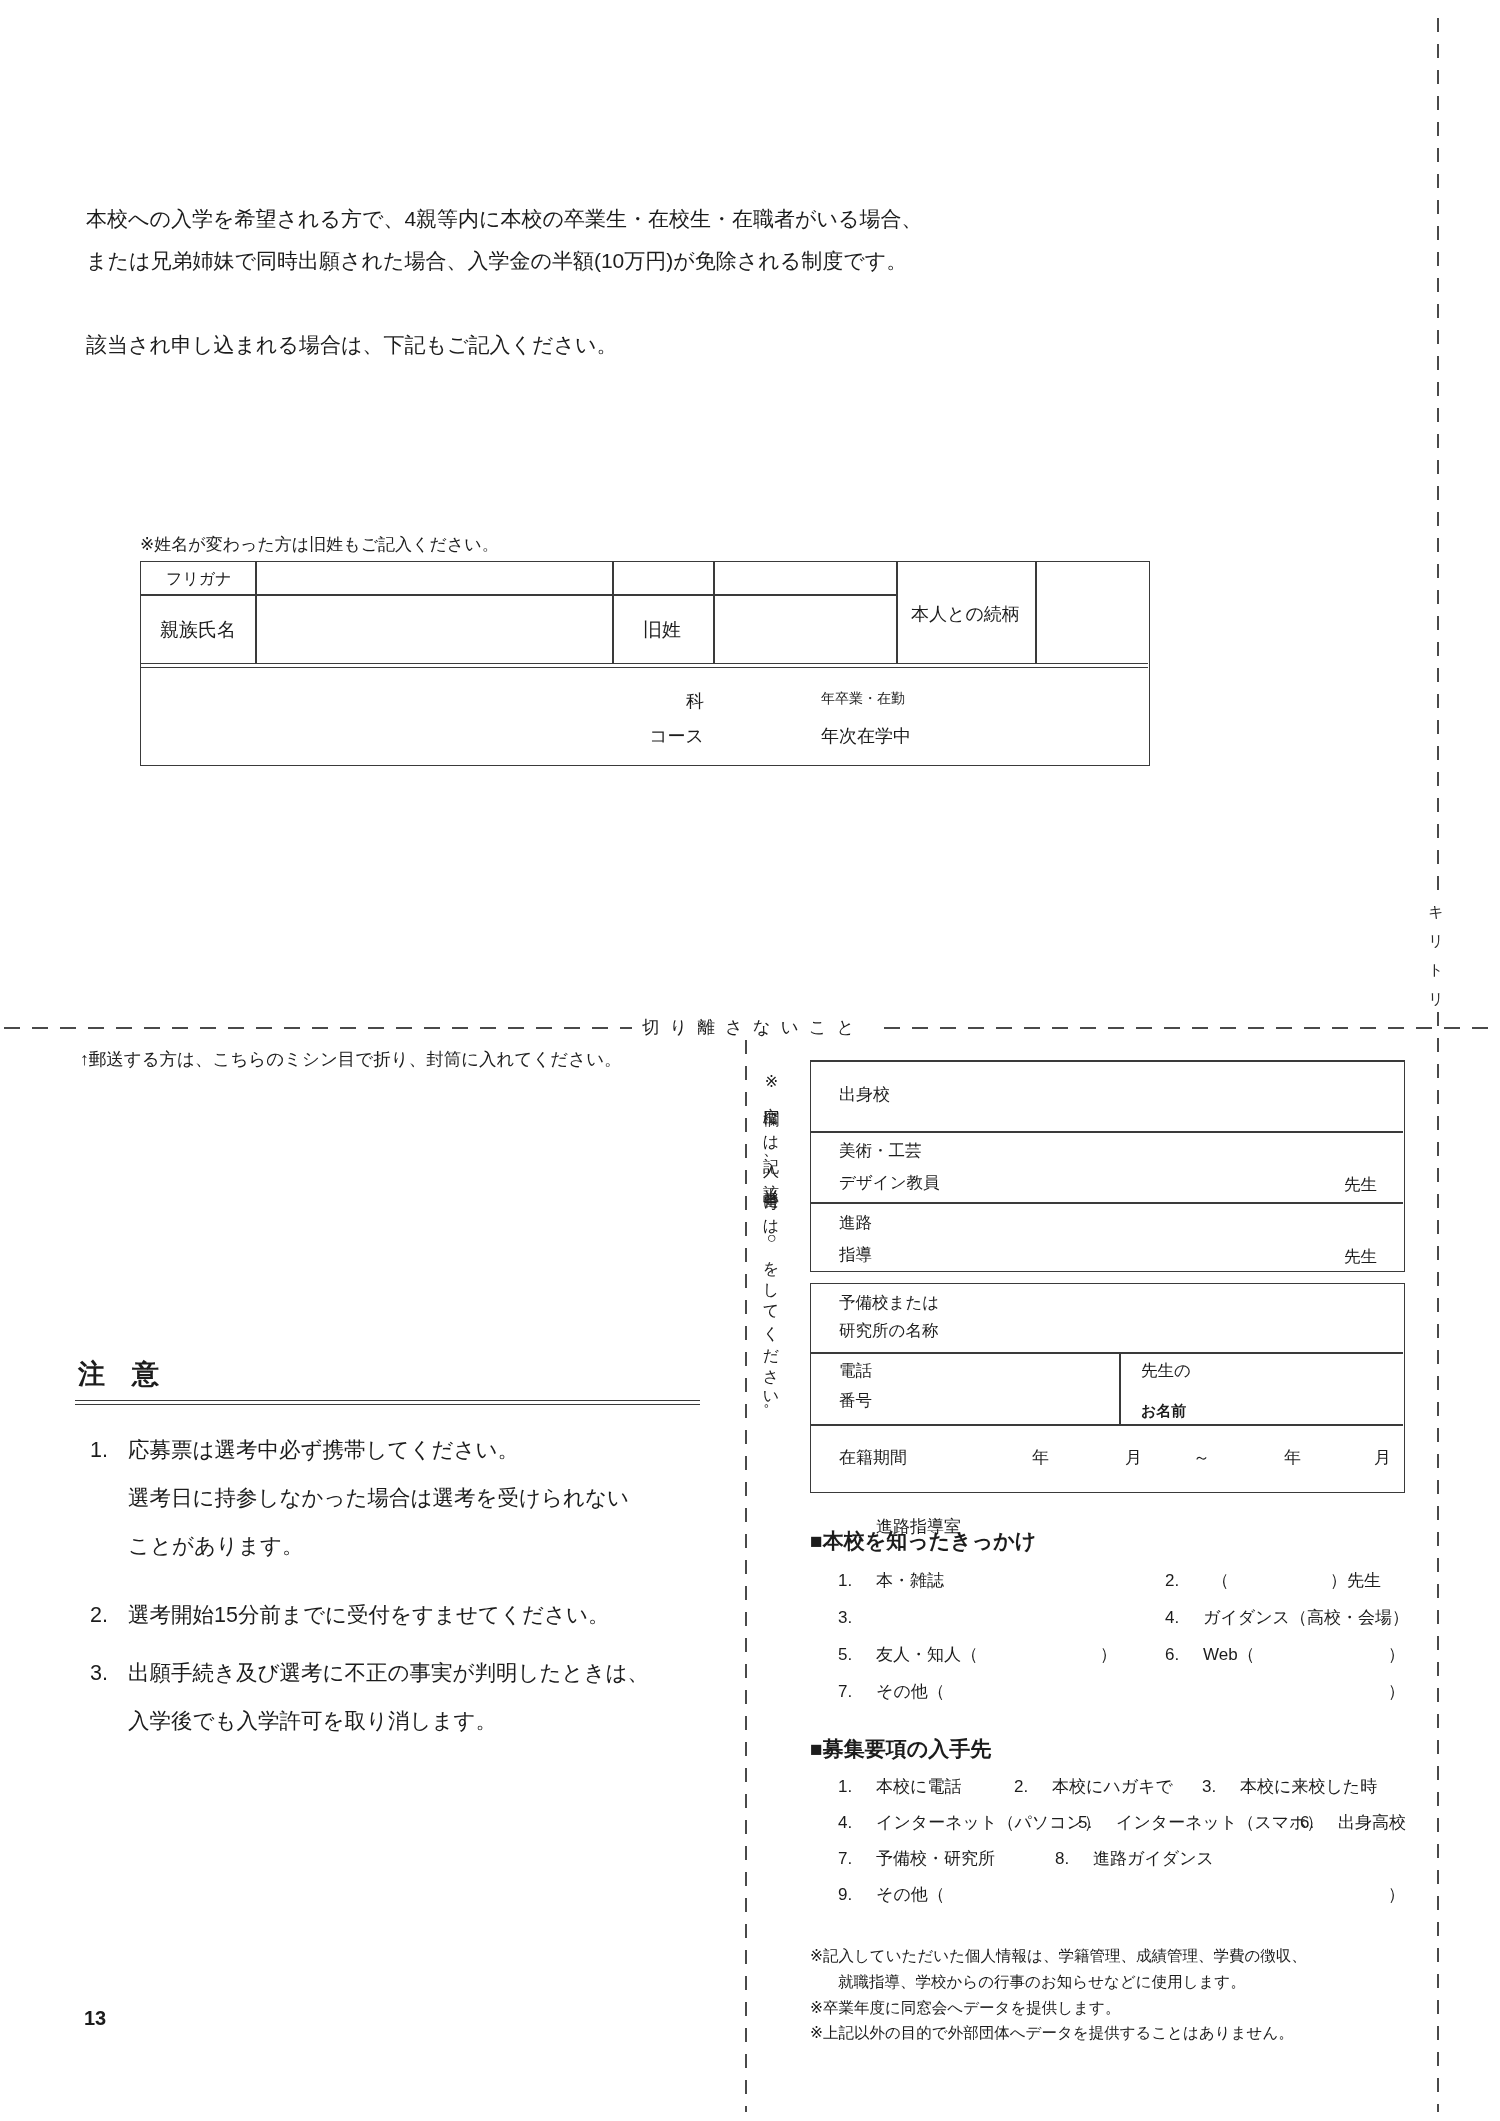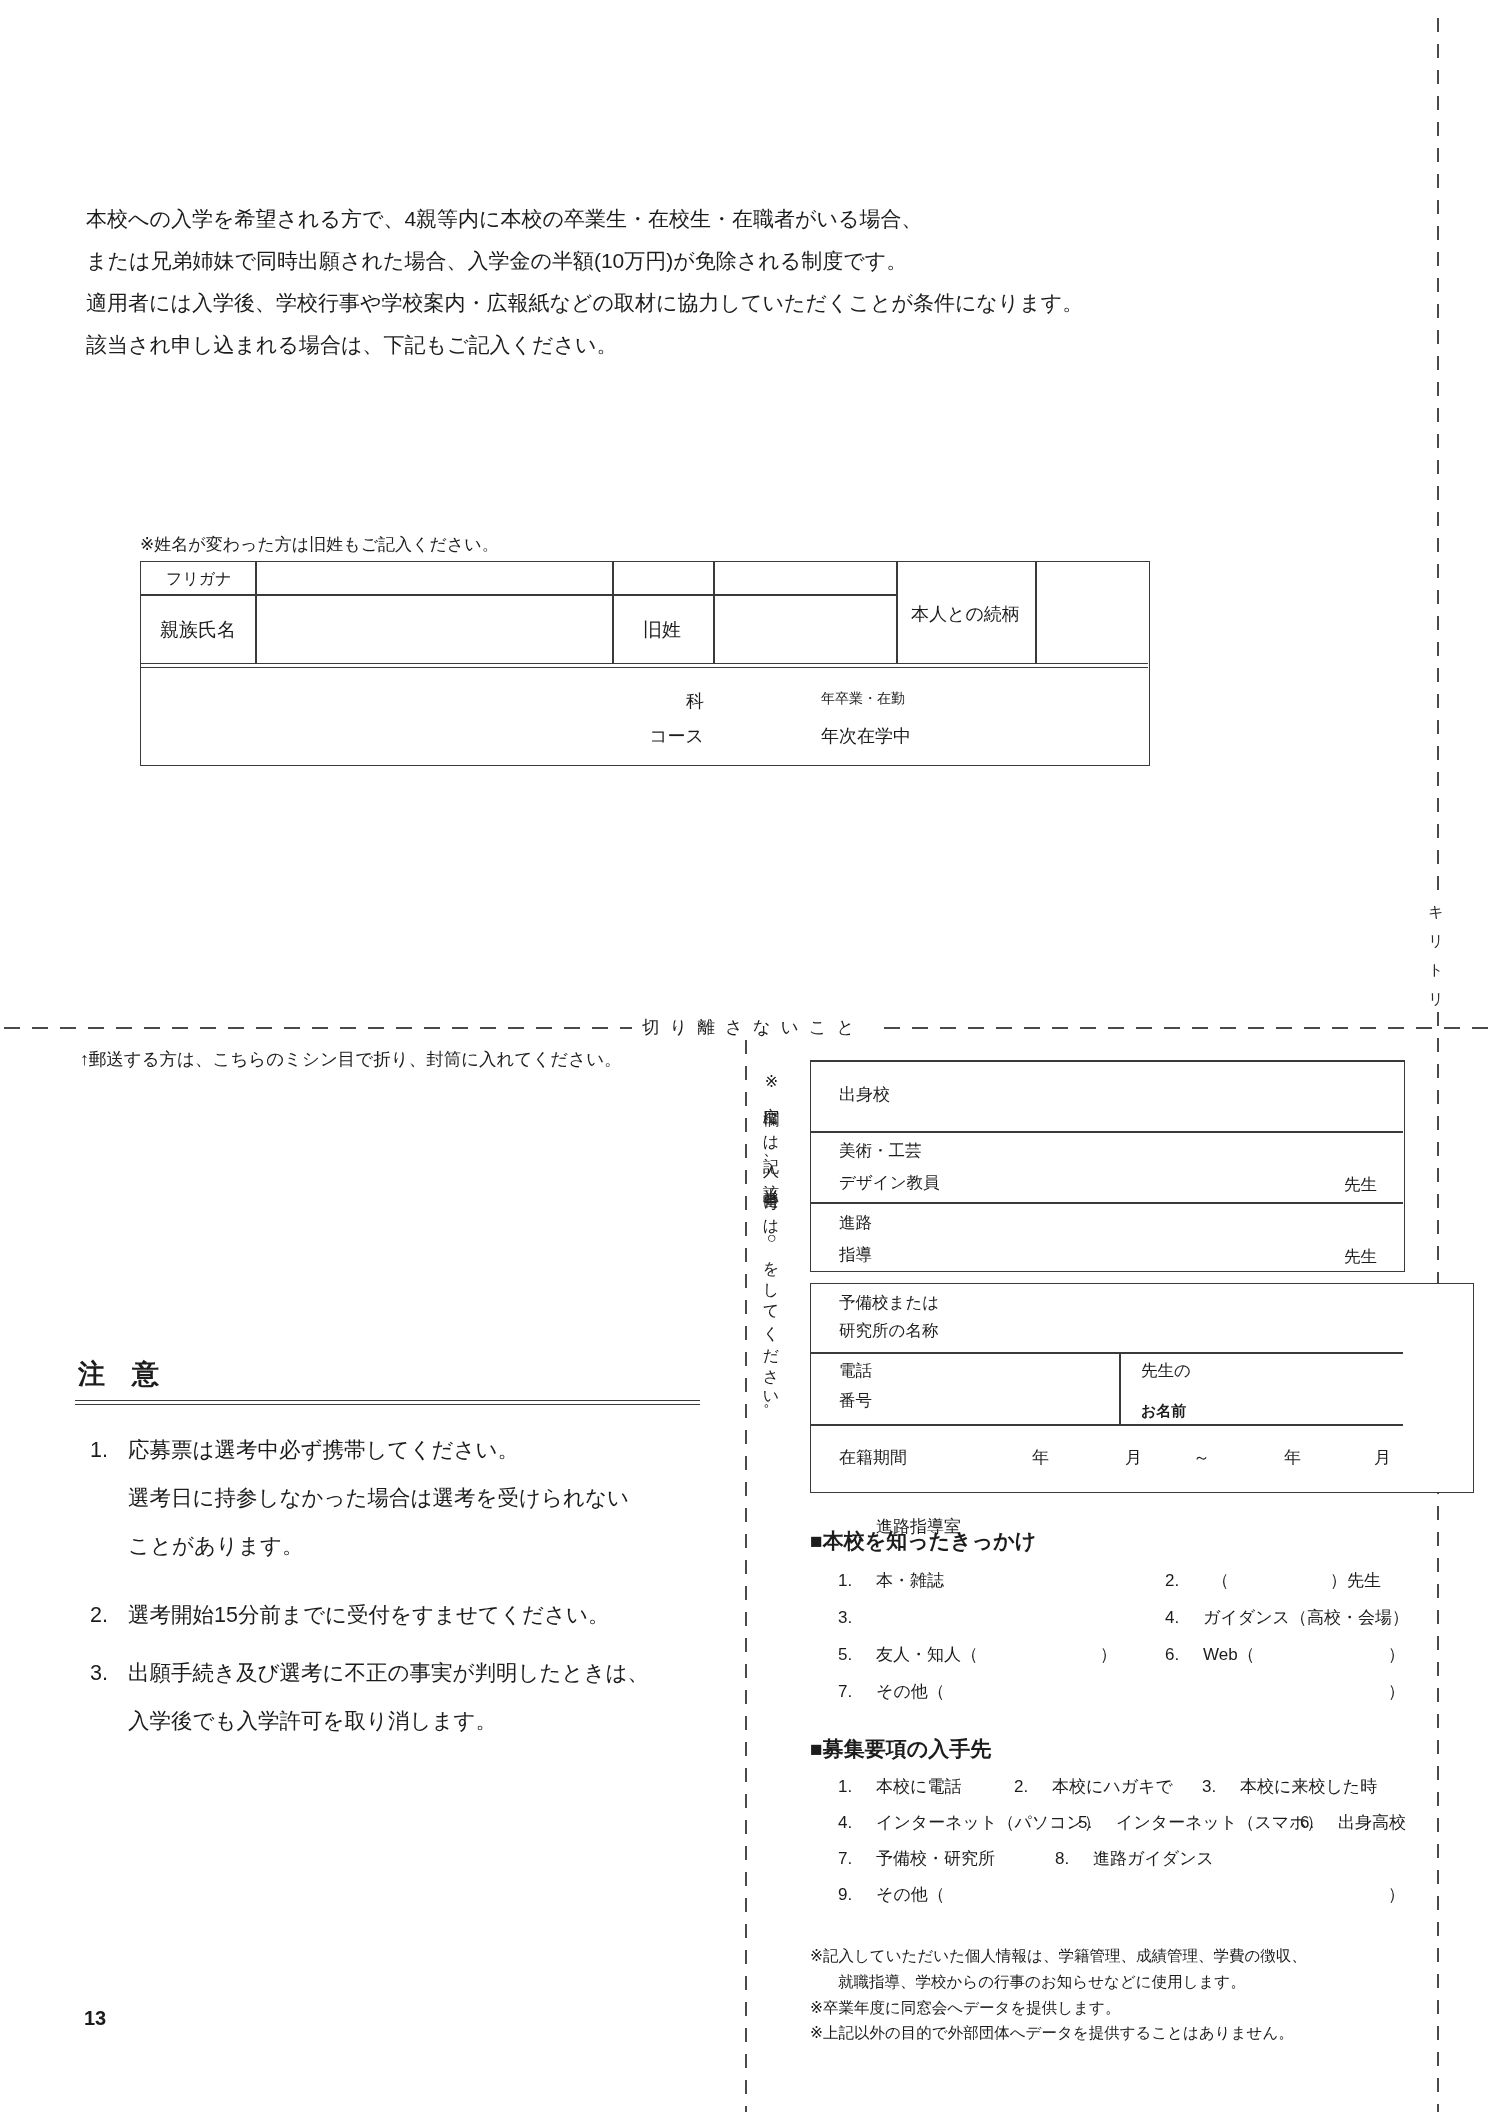--- a/index.html
+++ b/index.html
@@ -19,21 +19,20 @@
   .bar{position:absolute;background:#35373b;}
 </style>
 </head>
 <body>
 
 <div id="page">
 
 
   <div class="t" style="left:86px;top:206px;font-size:21px;">本校への入学を希望される方で、4親等内に本校の卒業生・在校生・在職者がいる場合、</div>
   <div class="t" style="left:86px;top:248px;font-size:21px;">または兄弟姉妹で同時出願された場合、入学金の半額(10万円)が免除される制度です。</div>
-  <div class="t" style="left:86px;top:290px;font-size:21px;">適用者には入学後、学校行事や学校案内・広報紙などの取材に協力していただくことが条件になります。</div>
   <div class="t" style="left:86px;top:332px;font-size:21px;">該当され申し込まれる場合は、下記もご記入ください。</div>
 
   <div class="t" style="left:140px;top:534px;font-size:17px;">※姓名が変わった方は旧姓もご記入ください。</div>
 
   <div class="box" style="left:140px;top:561px;width:1010px;height:205px;">
 
     <div class="solid-h" style="left:0;top:32px;width:755px;"></div>
 
     <div class="dbl" style="left:0;top:101px;width:1007px;"></div>
 
@@ -85,21 +84,21 @@
     <div class="solid-h" style="left:0;top:140px;width:592px;"></div>
     <div class="t" style="left:28px;top:22px;font-size:17px;">出身校</div>
     <div class="t" style="left:28px;top:78px;font-size:16.5px;">美術・工芸</div>
     <div class="t" style="left:28px;top:110px;font-size:16.5px;">デザイン教員</div>
     <div class="t" style="left:533px;top:112px;font-size:16.5px;">先生</div>
     <div class="t" style="left:28px;top:150px;font-size:16.5px;">進路</div>
     <div class="t" style="left:28px;top:182px;font-size:16.5px;">指導</div>
     <div class="t" style="left:533px;top:184px;font-size:16.5px;">先生</div>
   </div>
 
-  <div class="box" style="left:810px;top:1283px;width:664px;height:210px;">
+  <div class="box" style="left:810px;top:1283px;width:595px;height:210px;">
     <div class="solid-h" style="left:0;top:68px;width:592px;"></div>
     <div class="solid-h" style="left:0;top:140px;width:592px;"></div>
     <div class="solid-v" style="left:308px;top:68px;height:72px;"></div>
     <div class="t" style="left:28px;top:8px;font-size:16.5px;">予備校または</div>
     <div class="t" style="left:28px;top:36px;font-size:16.5px;">研究所の名称</div>
     <div class="t" style="left:28px;top:76px;font-size:16.5px;">電話</div>
     <div class="t" style="left:28px;top:106px;font-size:16.5px;">番号</div>
     <div class="t" style="left:330px;top:76px;font-size:16.5px;">先生の</div>
     <div class="t" style="left:330px;top:118px;font-size:15px;font-weight:bold;">お名前</div>
     <div class="t" style="left:28px;top:163px;font-size:17px;">在籍期間</div>

